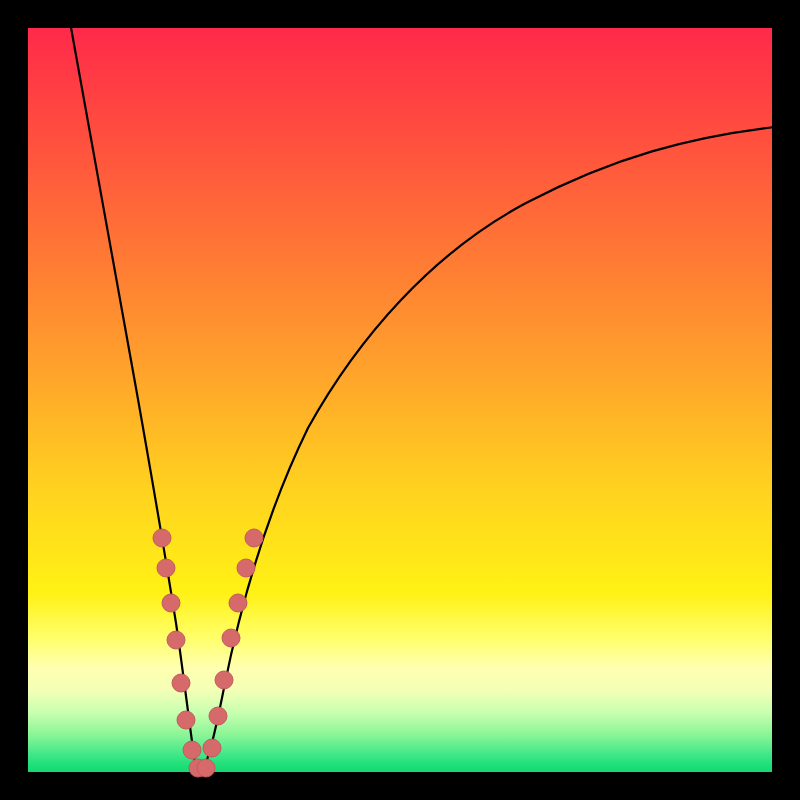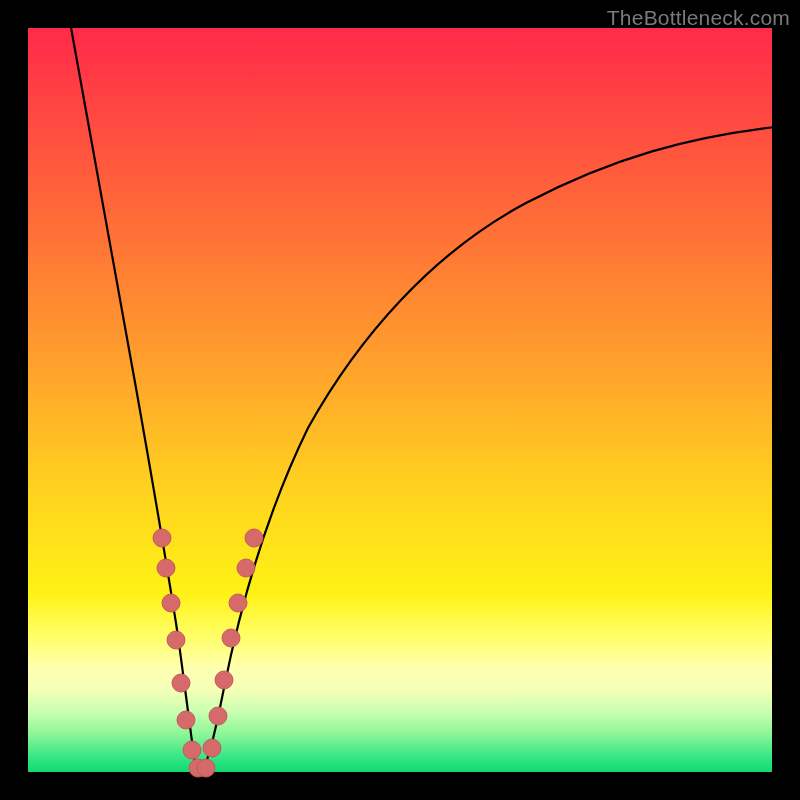--- a/index.html
+++ b/index.html
@@ -106,14 +106,13 @@
         <circle class="marker" cx="190" cy="688" r="9"></circle>
         <circle class="marker" cx="196" cy="652" r="9"></circle>
         <circle class="marker" cx="203" cy="610" r="9"></circle>
         <circle class="marker" cx="210" cy="575" r="9"></circle>
         <circle class="marker" cx="218" cy="540" r="9"></circle>
         <circle class="marker" cx="226" cy="510" r="9"></circle>
       </g>
     </svg>
 
   </div>
-  <div class="watermark">TheBottleneck.com</div>
 </div>
 
 </body></html>

